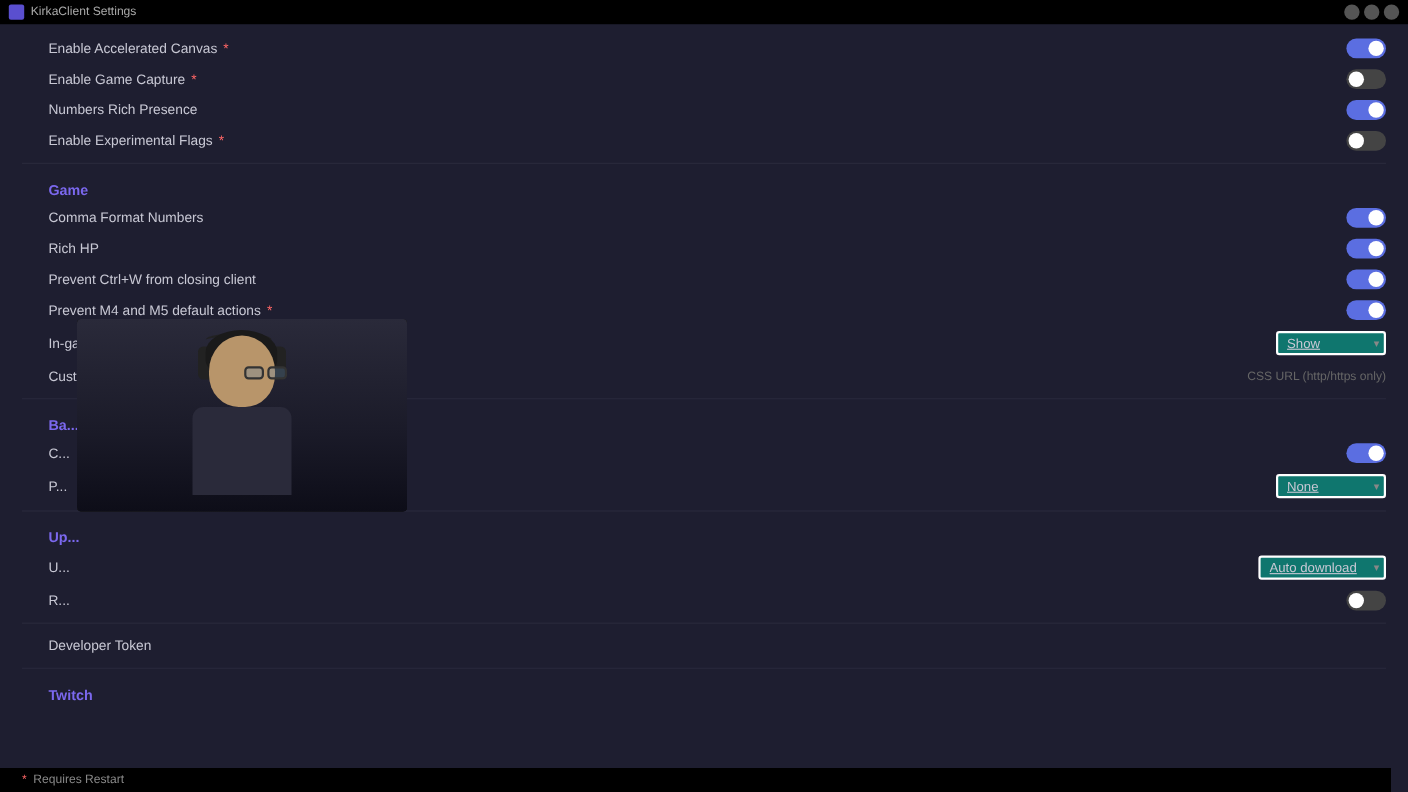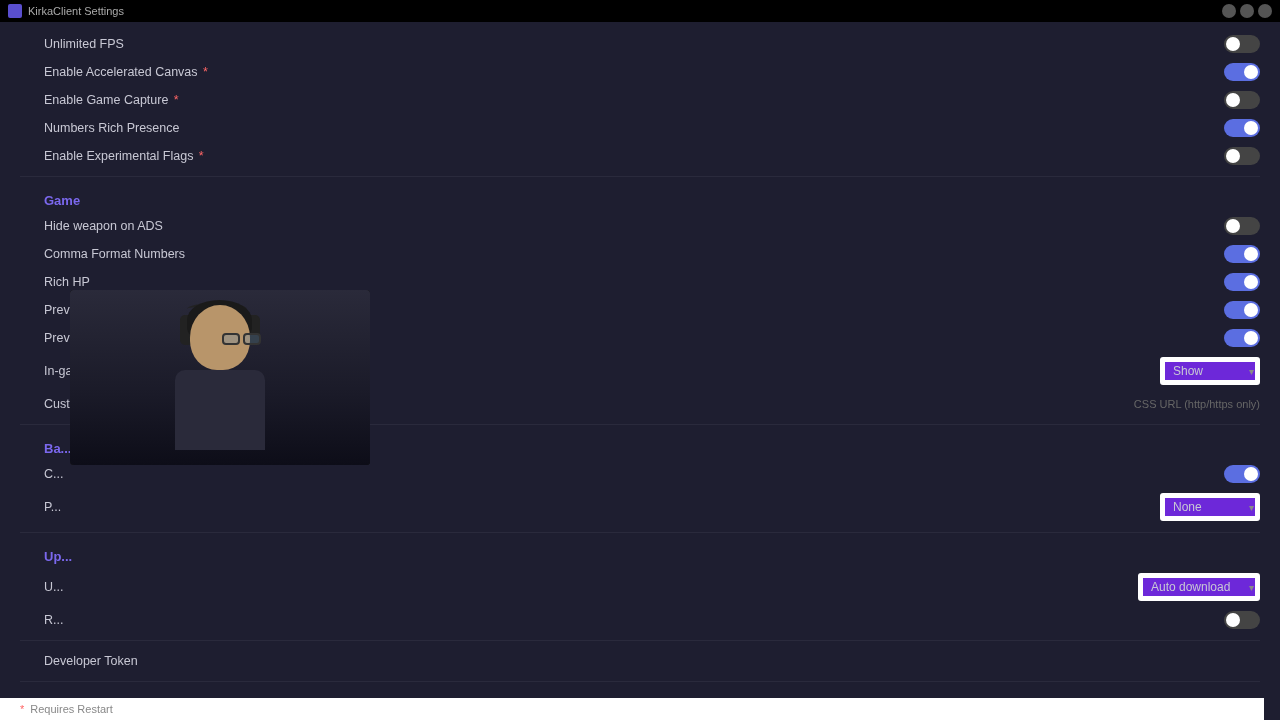--- a/index.html
+++ b/index.html
@@ -101,30 +101,31 @@
       height: 14px;
       border-radius: 50%;
       background: white;
       top: 2px;
       transition: left 0.2s;
     }
     .toggle.on::after { left: 20px; }
     .toggle.off::after { left: 2px; }
     
     .setting-select {
-      background: #6d28d9;
-      border: 5px solid #ffffff;
+      background: #0f766e;
+      border: 2px solid #ffffff;
       color: #c8c8d4;
       padding: 2px 24px 2px 8px;
       border-radius: 3px;
       font-size: 12px;
       appearance: none;
       -webkit-appearance: none;
       cursor: pointer;
       min-width: 100px;
+      text-decoration: underline;
     }
     .select-wrapper {
       position: relative;
       display: inline-block;
     }
     .select-wrapper::after {
       content: '▾';
       position: absolute;
       right: 6px;
       top: 50%;
@@ -249,21 +250,21 @@
     .room-bg {
       position: absolute;
       top: 0; left: 0; right: 0; bottom: 0;
       background: linear-gradient(180deg, #2a2a3a 0%, #1a1a28 60%, #0d0d18 100%);
     }
     .requires-restart {
       position: fixed;
       bottom: 0;
       left: 0;
       right: 16px;
-      background: #ffffff;
+      background: #000000;
       padding: 5px 20px;
       font-size: 11px;
       color: #888;
       display: flex;
       align-items: center;
       gap: 6px;
       z-index: 200;
     }
     .requires-restart::before {
       content: '*';
@@ -281,47 +282,39 @@
   <div class="titlebar-controls">
     <div class="titlebar-btn minimize">─</div>
     <div class="titlebar-btn maximize">□</div>
     <div class="titlebar-btn close">✕</div>
   </div>
 </div>
 
 <div class="main-content">
 
   <div class="setting-row">
-    <span class="setting-label">Unlimited FPS</span>
-    <div class="toggle off"></div>
-  </div>
-  <div class="setting-row">
     <span class="setting-label">Enable Accelerated Canvas <span class="required">*</span></span>
     <div class="toggle on"></div>
   </div>
   <div class="setting-row">
     <span class="setting-label">Enable Game Capture <span class="required">*</span></span>
     <div class="toggle off"></div>
   </div>
   <div class="setting-row">
     <span class="setting-label">Numbers Rich Presence</span>
     <div class="toggle on"></div>
   </div>
   <div class="setting-row">
     <span class="setting-label">Enable Experimental Flags <span class="required">*</span></span>
     <div class="toggle off"></div>
   </div>
 
   <div class="divider-line"></div>
   <div class="section-header">Game</div>
 
-  <div class="setting-row">
-    <span class="setting-label">Hide weapon on ADS</span>
-    <div class="toggle off"></div>
-  </div>
   <div class="setting-row">
     <span class="setting-label">Comma Format Numbers</span>
     <div class="toggle on"></div>
   </div>
   <div class="setting-row">
     <span class="setting-label">Rich HP</span>
     <div class="toggle on"></div>
   </div>
   <div class="setting-row">
     <span class="setting-label">Prevent Ctrl+W from closing client</span>

